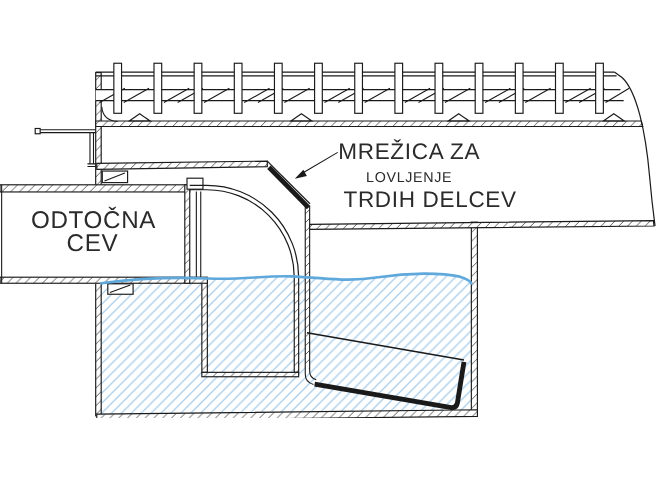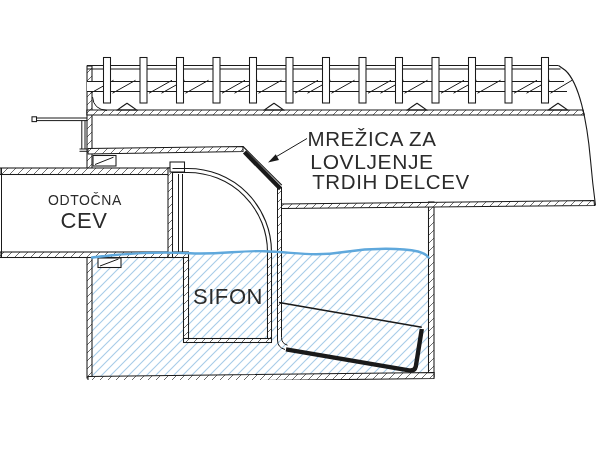--- a/index.html
+++ b/index.html
@@ -165,21 +165,20 @@
        C296,252.2 312,257 344,252 C372,247.6 402,247.8 418,251.5
        C424,253.2 427,255 428.5,257.5"></path>
 
   <g>
     <path class="thn" d="M307,138.5 L274,158"></path>
     <polygon class="arrow" points="268,162.5 275.8,154.3 279,159.9"></polygon>
   </g>
 </svg>
 
 <div class="label" style="left:372px;top:139px;font-size:20.5px;">MREŽICA ZA</div>
-<div class="label" style="left:372px;top:161px;font-size:21px;text-align:center;">LOVLJENJE</div>
+<div class="label" style="left:372px;top:161px;font-size:13px;text-align:center;">LOVLJENJE</div>
 <div class="label" style="left:391px;top:182px;font-size:20.5px;">TRDIH DELCEV</div>
 
-<div class="label" style="left:85px;top:200px;font-size:14px;">ODTOČNA</div>
+<div class="label" style="left:85px;top:200px;font-size:22px;">ODTOČNA</div>
 <div class="label" style="left:84px;top:221px;font-size:22px;text-align:center;">CEV</div>
 
-<div class="label" style="left:228px;top:297px;font-size:22px;">SIFON</div>
 
 </div>
 
 </body></html>

